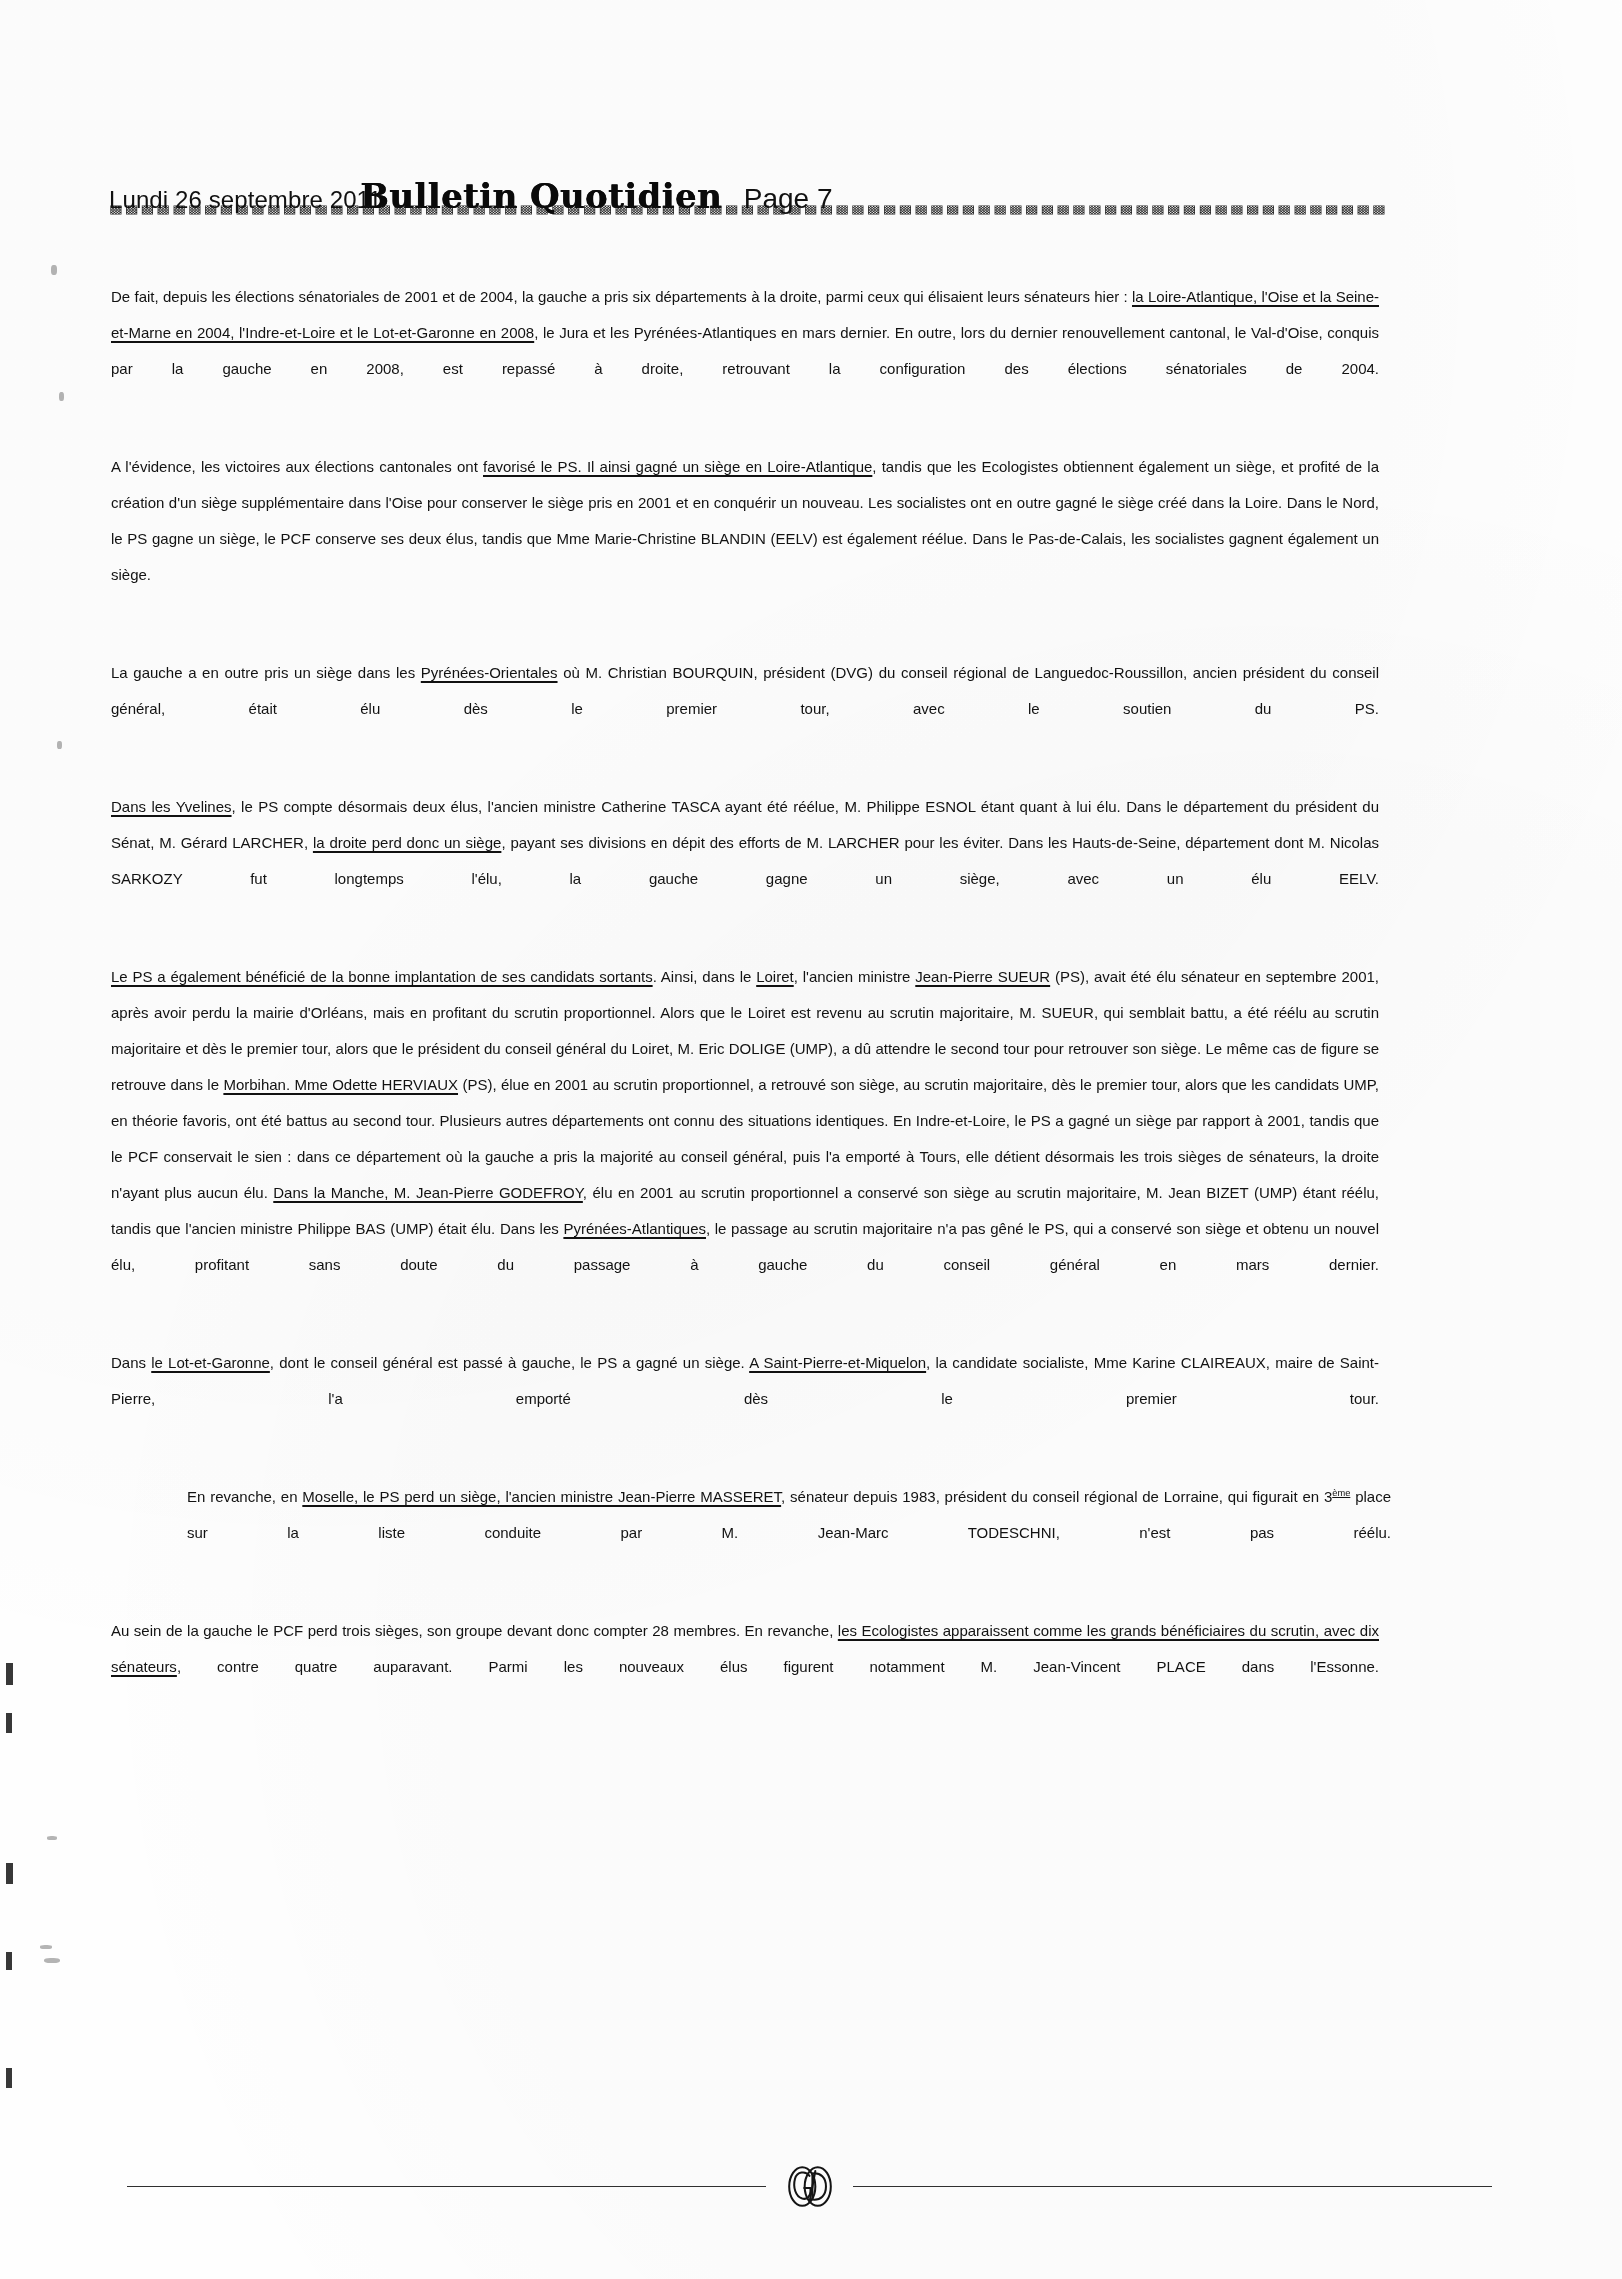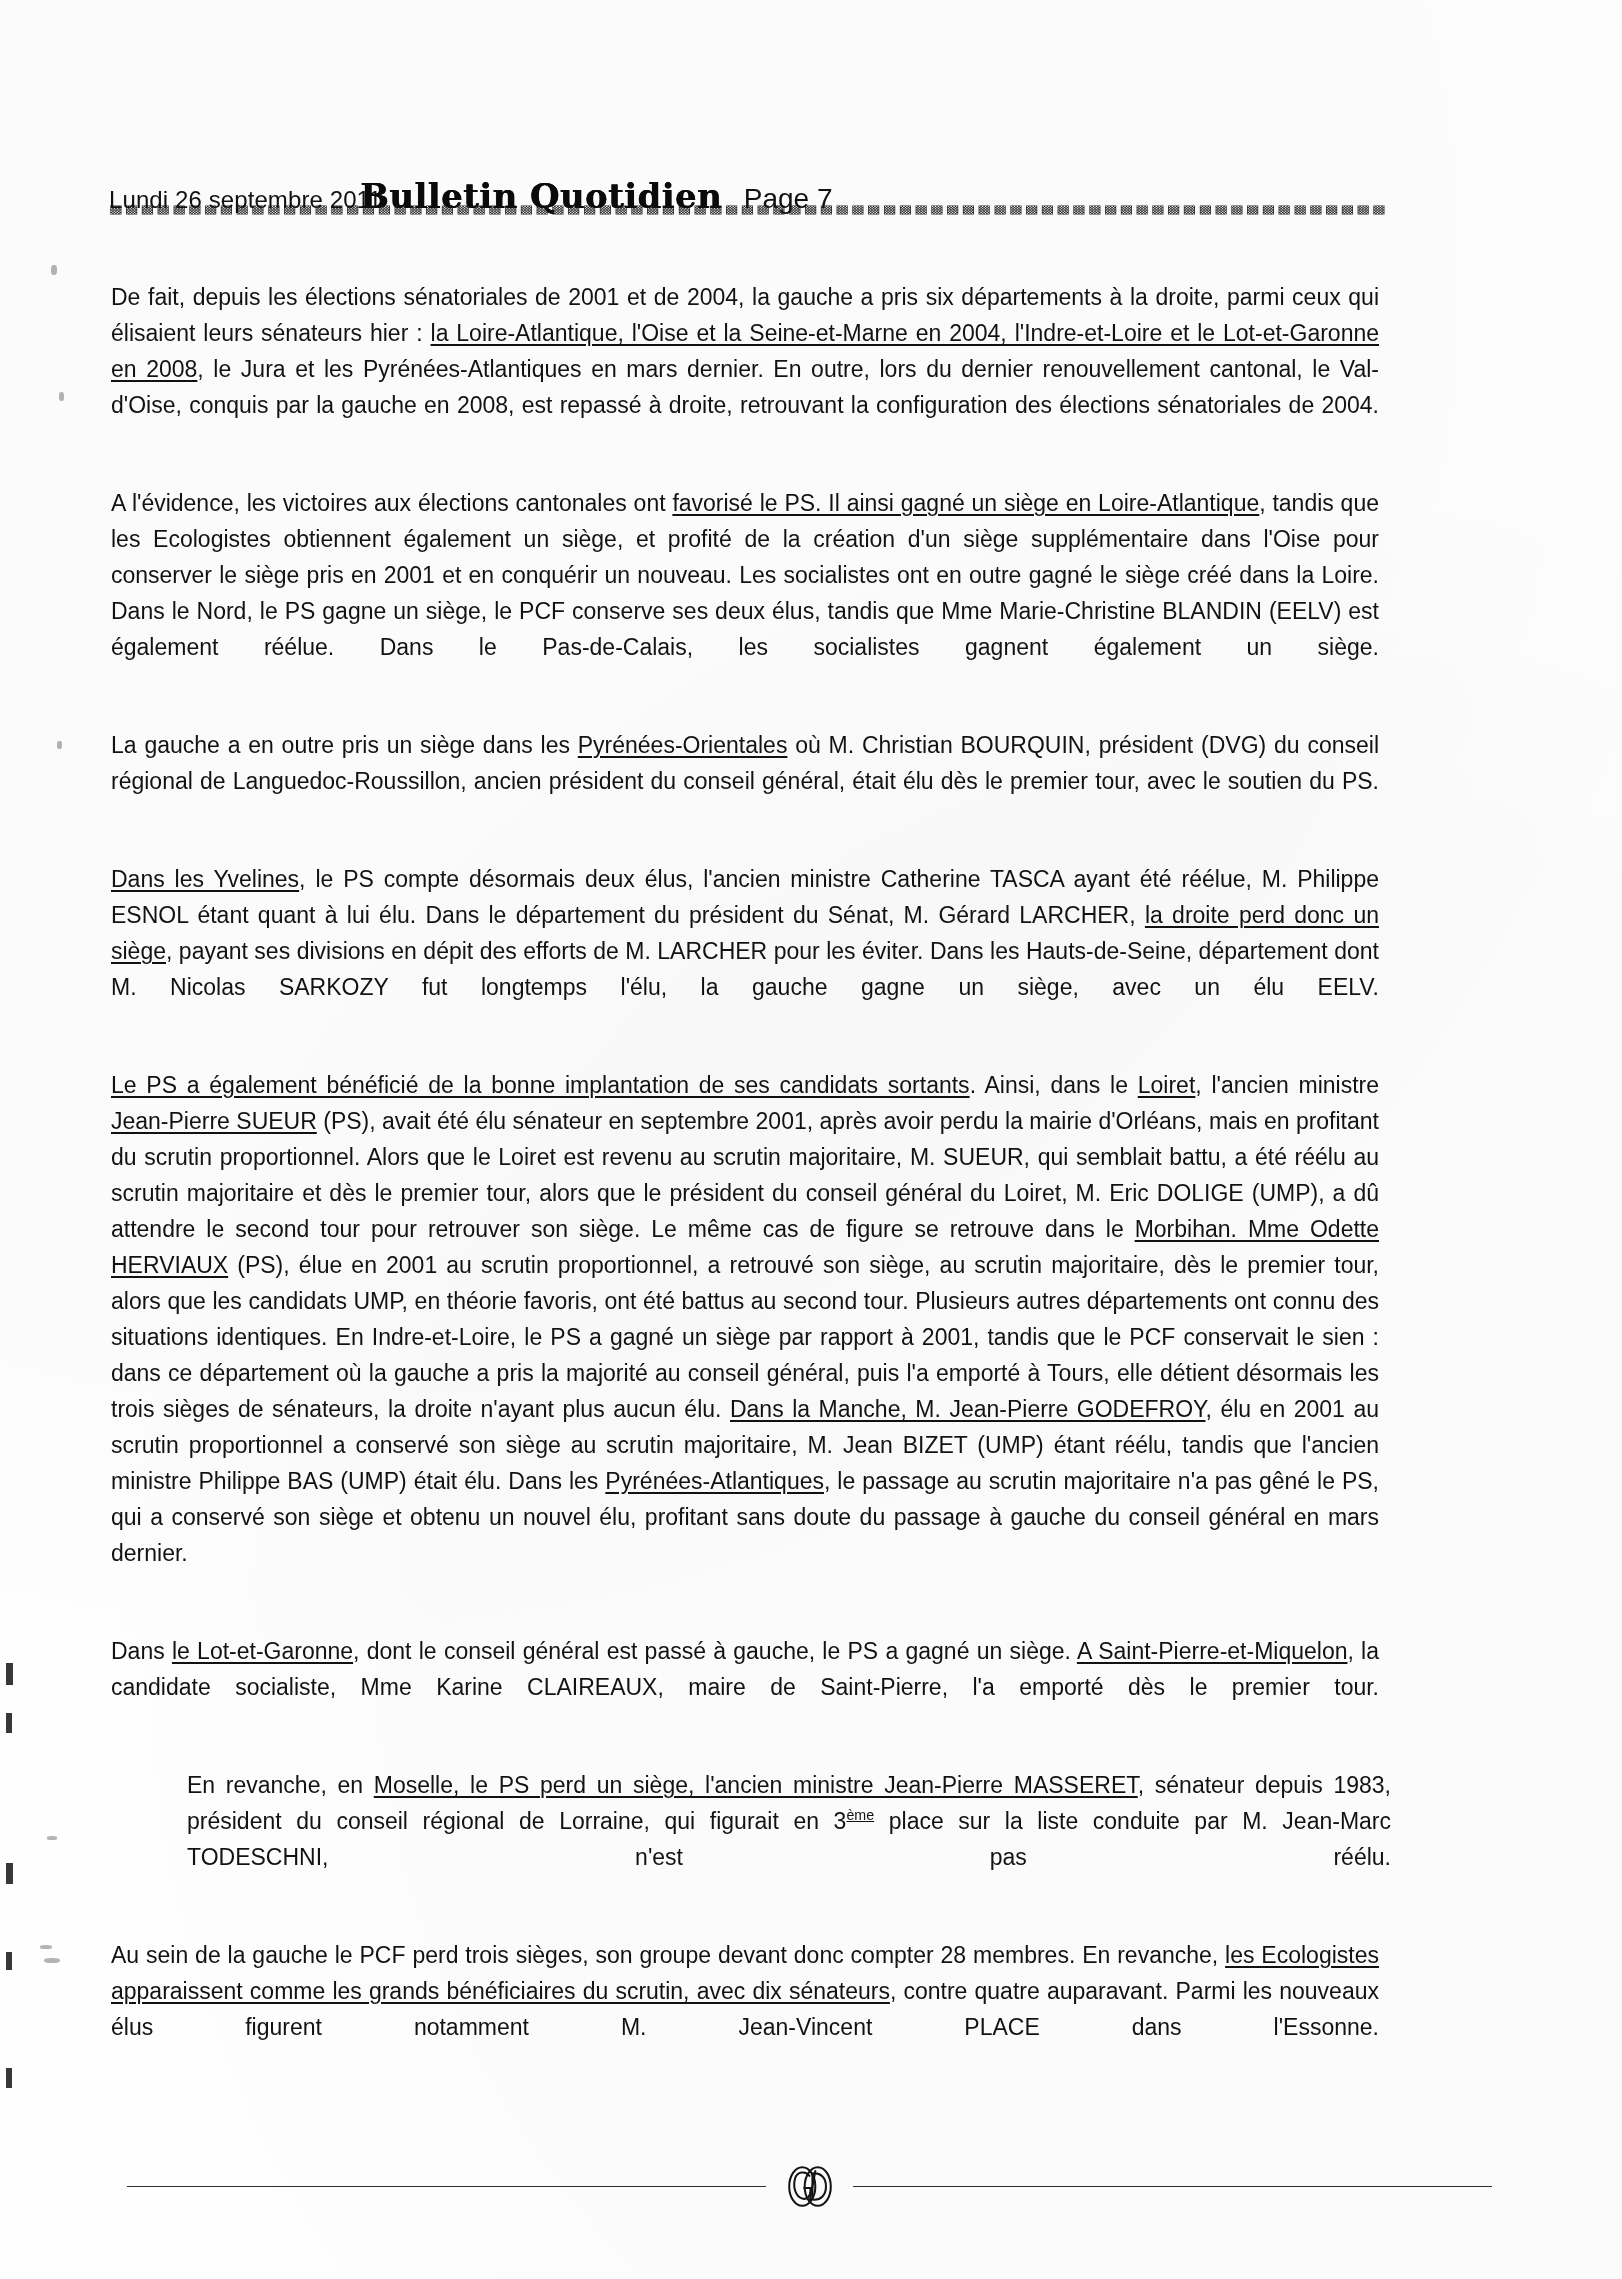--- a/index.html
+++ b/index.html
@@ -86,21 +86,21 @@
   
   .body-col {
     position: absolute;
     left: 111px;
     top: 279px;
     width: 1280px;
   }
   p.para {
     margin: 0 12px 26px 0;
     font-family: "Liberation Sans", sans-serif;
-    font-size: 23px;
+    font-size: 15px;
     line-height: 36px;
     text-align: justify;
     text-justify: inter-word;
     color: #121212;
     -webkit-font-smoothing: none;
   }
   p.para.indent {
     margin-left: 76px;
     width: calc(100% - 76px);
   }

